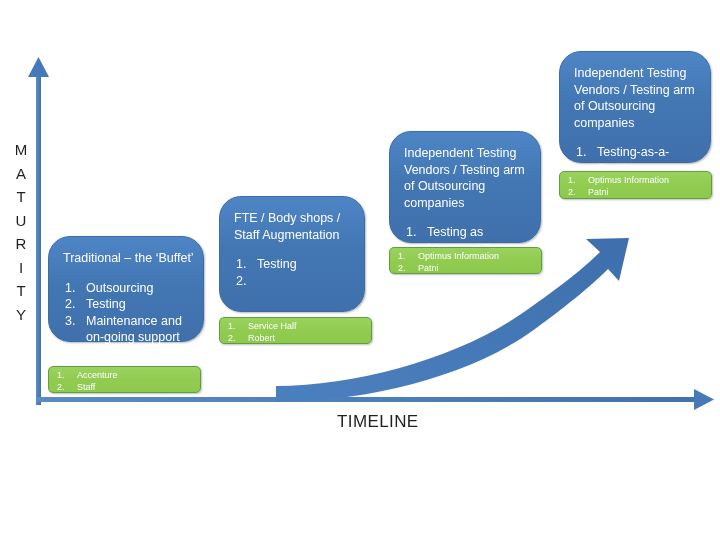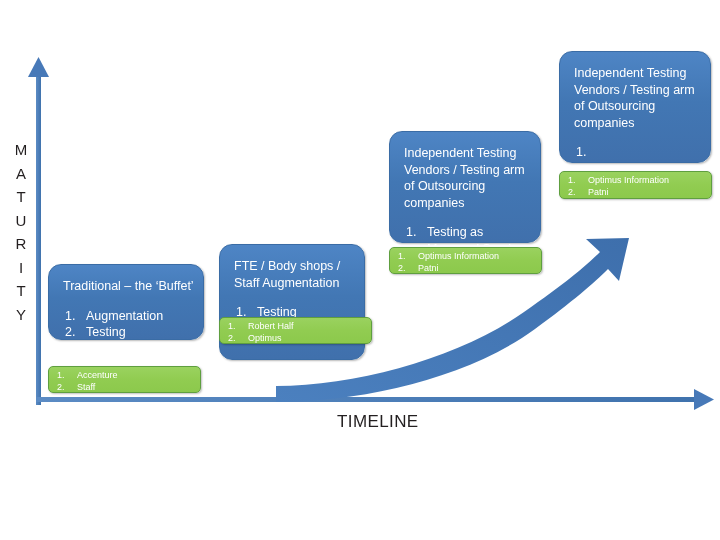--- a/index.html
+++ b/index.html
@@ -60,21 +60,21 @@
 
   
   .stage {
     position: absolute;
   }
 
   .blue-box {
     position: absolute;
     background: linear-gradient(to bottom, #4e85c5 0%, #4277b4 45%, #4070ac 100%);
     border: 1px solid #3a6ca5;
-    border-radius: 13px;
+    border-radius: 22px;
     box-sizing: border-box;
     color: #ffffff;
     box-shadow: 1px 1px 2px rgba(0,0,0,0.28);
     padding: 13px 3px 8px 14px;
   }
 
   .blue-title {
     font-size: 12.5px;
     line-height: 16.5px;
     color: #ffffff;
@@ -191,26 +191,26 @@
              L 586,239
              L 629,238
              L 619,281
              L 608,269
              C 594,283 572,302 535,329
              C 468,378 362,402 276,402
              Z" fill="url(#arrGrad)"></path>
   </svg>
 
   <div class="stage">
-    <div class="blue-box" style="left:48px; top:264px; width:156px; height:76px;">
+    <div class="blue-box" style="left:48px; top:236px; width:156px; height:106px;">
       <div class="blue-title">Traditional – the ‘Buffet’</div>
       <ul class="blue-list">
         <li>
           <span class="num">1.</span>
-          <span class="txt">Augmentation</span>
+          <span class="txt">Outsourcing</span>
         </li>
         <li>
           <span class="num">2.</span>
           <span class="txt">Testing</span>
         </li>
         <li>
           <span class="num">3.</span>
           <span class="txt">Maintenance and on-going support</span>
         </li>
       </ul>
@@ -223,41 +223,41 @@
         </li>
         <li>
           <span class="num">2.</span>
           <span class="txt">Staff</span>
         </li>
       </ul>
     </div>
   </div>
 
   <div class="stage">
-    <div class="blue-box" style="left:219px; top:196px; width:146px; height:116px;margin-top:48px;">
+    <div class="blue-box" style="left:219px; top:196px; width:146px; height:116px;">
       <div class="blue-title">FTE / Body shops / Staff Augmentation</div>
       <ul class="blue-list">
         <li>
           <span class="num">1.</span>
           <span class="txt">Testing</span>
         </li>
         <li>
           <span class="num">2.</span>
         </li>
       </ul>
     </div>
     <div class="green-box" style="left:219px; top:317px; width:153px; height:27px;">
       <ul class="green-list">
         <li>
           <span class="num">1.</span>
-          <span class="txt">Robert Half</span>
-        </li>
-        <li>
-          <span class="num">2.</span>
-          <span class="txt">Optimus</span>
+          <span class="txt">Service Half</span>
+        </li>
+        <li>
+          <span class="num">2.</span>
+          <span class="txt">Robert</span>
         </li>
       </ul>
     </div>
   </div>
 
   <div class="stage">
     <div class="blue-box" style="left:389px; top:131px; width:152px; height:112px;">
       <div class="blue-title">Independent Testing Vendors / Testing arm of Outsourcing companies</div>
       <ul class="blue-list">
         <li>
@@ -279,20 +279,21 @@
       </ul>
     </div>
   </div>
 
   <div class="stage">
     <div class="blue-box" style="left:559px; top:51px; width:152px; height:112px;">
       <div class="blue-title">Independent Testing Vendors / Testing arm of Outsourcing companies</div>
       <ul class="blue-list">
         <li>
           <span class="num">1.</span>
+          <span class="txt">Testing-as-a-Service</span>
         </li>
       </ul>
     </div>
     <div class="green-box" style="left:559px; top:171px; width:153px; height:28px;">
       <ul class="green-list">
         <li>
           <span class="num">1.</span>
           <span class="txt">Optimus Information</span>
         </li>
         <li>

